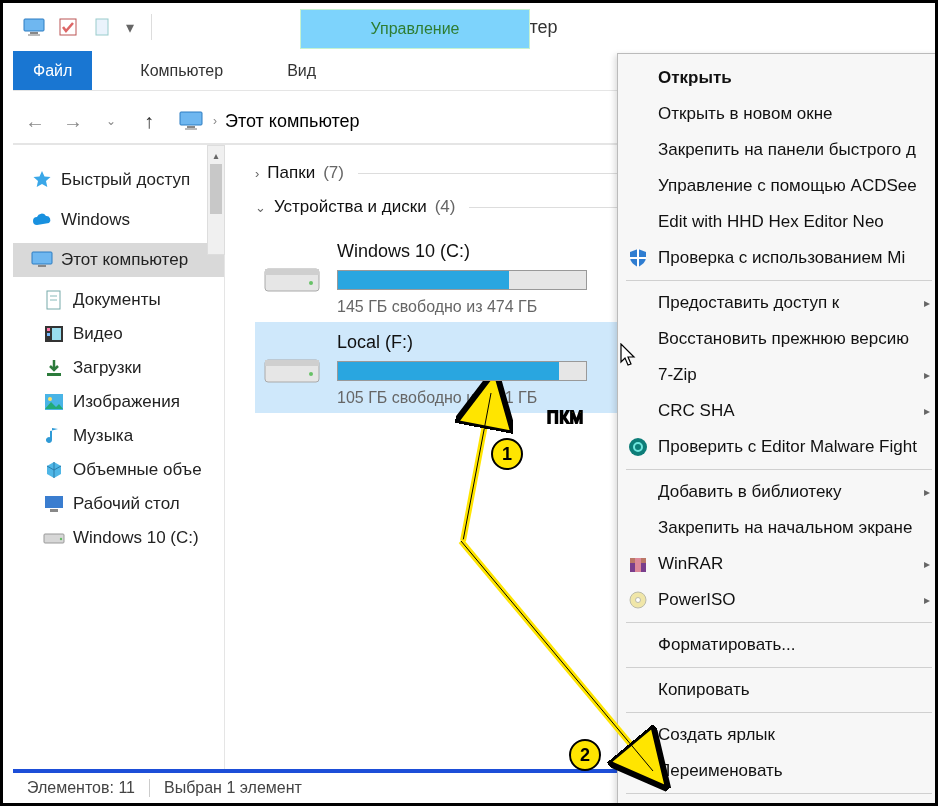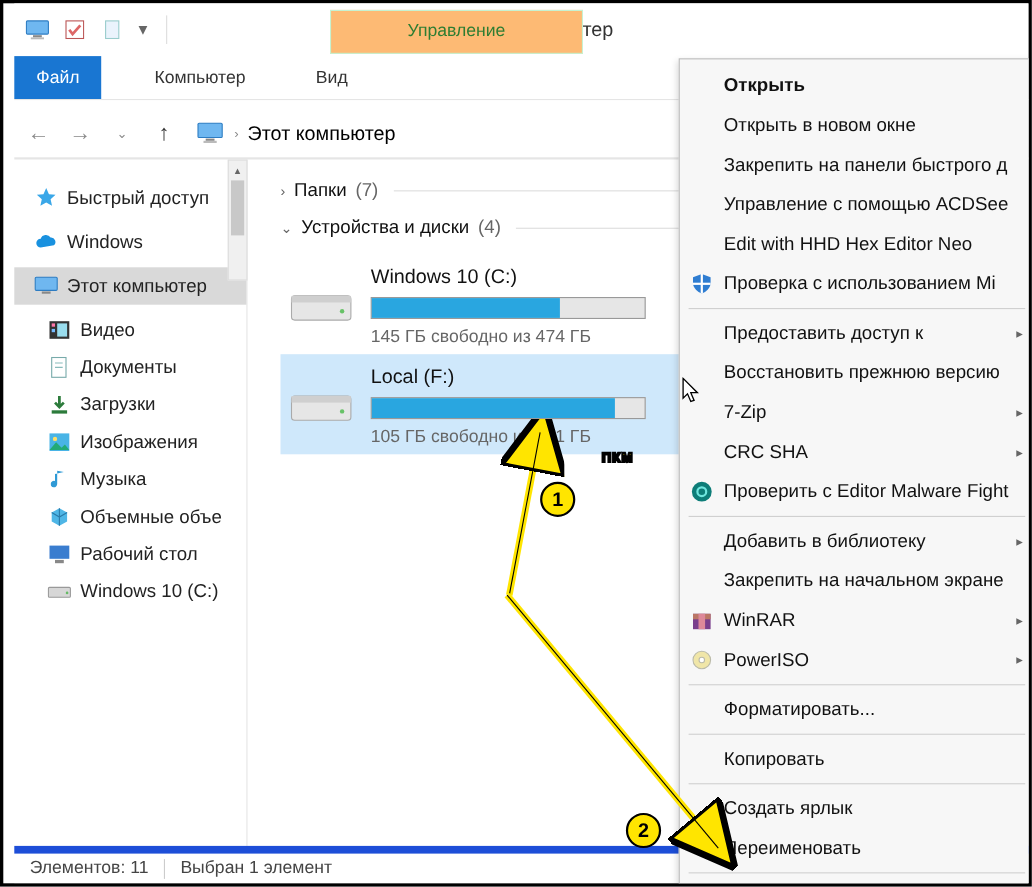--- a/index.html
+++ b/index.html
@@ -8,21 +8,21 @@
   .inner { position: absolute; left: 10px; top: 0; right: 0; bottom: 0; background: #fff; }
 
   
   .qat { position: absolute; left: 0; top: 0; right: 0; height: 48px; display: flex; align-items: center; gap: 12px; padding-left: 10px; }
   .qat .ico { width: 22px; height: 22px; display: flex; align-items: center; justify-content: center; }
   .qat .dd { width: 10px; text-align: center; color: #666; }
   .qat .sep { width: 1px; height: 26px; background: #ddd; margin: 0 4px; }
   .qat .title { margin-left: 255px; font-size: 18px; color: #333; }
 
   .tabbar-wrap { position: absolute; left: 0; top: 48px; right: 0; height: 40px; }
-  .manage-btn { position: absolute; left: 287px; top: -42px; width: 230px; height: 40px; background: #fdba74; color: #2e7d32; display: flex; align-items: center; justify-content: center; font-size: 16px; border: 1px solid #c6f2d1; }
+  .manage-btn { position: absolute; left: 287px; top: -42px; width: 230px; height: 40px; background: #7dd3fc; color: #2e7d32; display: flex; align-items: center; justify-content: center; font-size: 16px; border: 1px solid #c6f2d1; }
   .tabbar { display: flex; align-items: stretch; height: 40px; border-bottom: 1px solid #e5e5e5; gap: 32px; }
   .tab-file { background: #1976d2; color: #fff; padding: 0 20px; display: flex; align-items: center; font-size: 16px; }
   .tab { padding: 0 16px; display: flex; align-items: center; font-size: 16px; color: #333; }
   .tab.wide { width: 230px; justify-content: center; }
 
   .navrow { position: absolute; left: 0; top: 96px; right: 0; height: 44px; display: flex; align-items: center; gap: 10px; padding: 0 8px; }
   .nav-btn { width: 28px; height: 28px; display: flex; align-items: center; justify-content: center; color: #888; font-size: 20px; }
   .nav-btn.up { color: #333; }
   .addr { display: flex; align-items: center; gap: 8px; margin-left: 6px; }
   .addr .pc-mini { width: 26px; height: 20px; }
@@ -47,34 +47,34 @@
 
   .drive { display: flex; align-items: flex-start; gap: 16px; padding: 6px 8px; width: 380px; }
   .drive.sel { background: #cfe8fb; }
   .drive-ico { width: 58px; height: 46px; margin-top: 14px; }
   .drive-body { flex: 1; padding-top: 4px; }
   .drive-name { font-size: 18px; color: #111; margin-bottom: 8px; }
   .drive-bar { width: 250px; height: 20px; border: 1px solid #999; background: #e6e6e6; margin-bottom: 8px; position: relative; }
   .drive-bar .fill { position: absolute; left: 0; top: 0; bottom: 0; background: #29a6e0; }
   .drive-free { font-size: 16px; color: #666; }
 
-  .status { position: absolute; left: 0; right: 0; bottom: 0; height: 34px; border-top: 7px solid #1d4ed8; display: flex; align-items: center; gap: 14px; padding: 0 14px; font-size: 16px; color: #444; }
+  .status { position: absolute; left: 0; right: 0; bottom: 0; height: 34px; border-top: 4px solid #1d4ed8; display: flex; align-items: center; gap: 14px; padding: 0 14px; font-size: 16px; color: #444; }
   .status .sdiv { width: 1px; height: 18px; background: #ccc; }
 
   
   .ctx { position: absolute; top: 50px; right: -6px; width: 324px; background: #f7f7f7; border: 1px solid #bbb; box-shadow: -2px 2px 6px rgba(0,0,0,.15); padding: 6px 0; }
   .ctx-item { display: flex; align-items: center; height: 36px; padding: 0 14px 0 40px; font-size: 17px; color: #111; white-space: nowrap; overflow: hidden; position: relative; }
   .ctx-item.bold { font-weight: 600; }
   .ctx-sep { height: 1px; background: #d0d0d0; margin: 4px 8px; }
   .ctx-ico { position: absolute; left: 8px; width: 24px; height: 24px; display: flex; align-items: center; justify-content: center; }
   .ctx-arrow { position: absolute; right: 10px; color: #666; font-size: 12px; }
 
   
   .marker { position: absolute; width: 32px; height: 32px; border-radius: 50%; background: #ffe500; border: 2px solid #000; display: flex; align-items: center; justify-content: center; font-weight: 700; font-size: 18px; z-index: 50; }
-  .pkm { position: absolute; font-weight: 700; font-size: 12px; color: #ffe500; -webkit-text-stroke: 2px #000; text-stroke: 2px #000; z-index: 50; letter-spacing: 1px; }
+  .pkm { position: absolute; font-weight: 400; font-size: 16px; color: #ffe500; -webkit-text-stroke: 2px #000; text-stroke: 2px #000; z-index: 50; letter-spacing: 1px; }
   .cursor { position: absolute; z-index: 45; }
   .arrow-svg { position: absolute; z-index: 40; pointer-events: none; }
 
   
   svg { display: block; }
 </style>
 </head>
 <body>
 
 <div class="frame">
@@ -161,38 +161,38 @@
               <svg width="22" height="18" viewBox="0 0 22 18">
                 <rect x="1" y="1" width="20" height="12" rx="1" fill="#6fb7f0" stroke="#2d7cc2"></rect>
                 <rect x="7" y="14" width="8" height="2" fill="#888"></rect>
               </svg>
             </span>
           <span>Этот компьютер</span>
         </div>
 
         <div class="side-item">
           <span class="ficon">
+              <svg width="18" height="20" viewBox="0 0 18 20">
+                <rect x="2" y="1" width="13" height="18" fill="#fff" stroke="#7aa"></rect>
+                <line x1="5" y1="6" x2="12" y2="6" stroke="#8bb"></line>
+                <line x1="5" y1="10" x2="12" y2="10" stroke="#8bb"></line>
+              </svg>
+            </span>
+          <span>Документы</span>
+        </div>
+        <div class="side-item">
+          <span class="ficon">
               <svg width="20" height="18" viewBox="0 0 20 18">
                 <rect x="1" y="1" width="18" height="16" fill="#333"></rect>
                 <rect x="3" y="3" width="3" height="3" fill="#f7a"></rect>
                 <rect x="3" y="8" width="3" height="3" fill="#7bf"></rect>
                 <rect x="8" y="3" width="9" height="12" fill="#9de"></rect>
               </svg>
             </span>
           <span>Видео</span>
-        </div>
-        <div class="side-item">
-          <span class="ficon">
-              <svg width="18" height="20" viewBox="0 0 18 20">
-                <rect x="2" y="1" width="13" height="18" fill="#fff" stroke="#7aa"></rect>
-                <line x1="5" y1="6" x2="12" y2="6" stroke="#8bb"></line>
-                <line x1="5" y1="10" x2="12" y2="10" stroke="#8bb"></line>
-              </svg>
-            </span>
-          <span>Документы</span>
         </div>
         <div class="side-item">
           <span class="ficon">
               <svg width="18" height="20" viewBox="0 0 18 20">
                 <path d="M9 2 v10 m-4 -4 l4 4 l4 -4" stroke="#2c7b3b" stroke-width="2.5" fill="none"></path>
                 <rect x="2" y="15" width="14" height="3" fill="#2c7b3b"></rect>
               </svg>
             </span>
           <span>Загрузки</span>
         </div>

